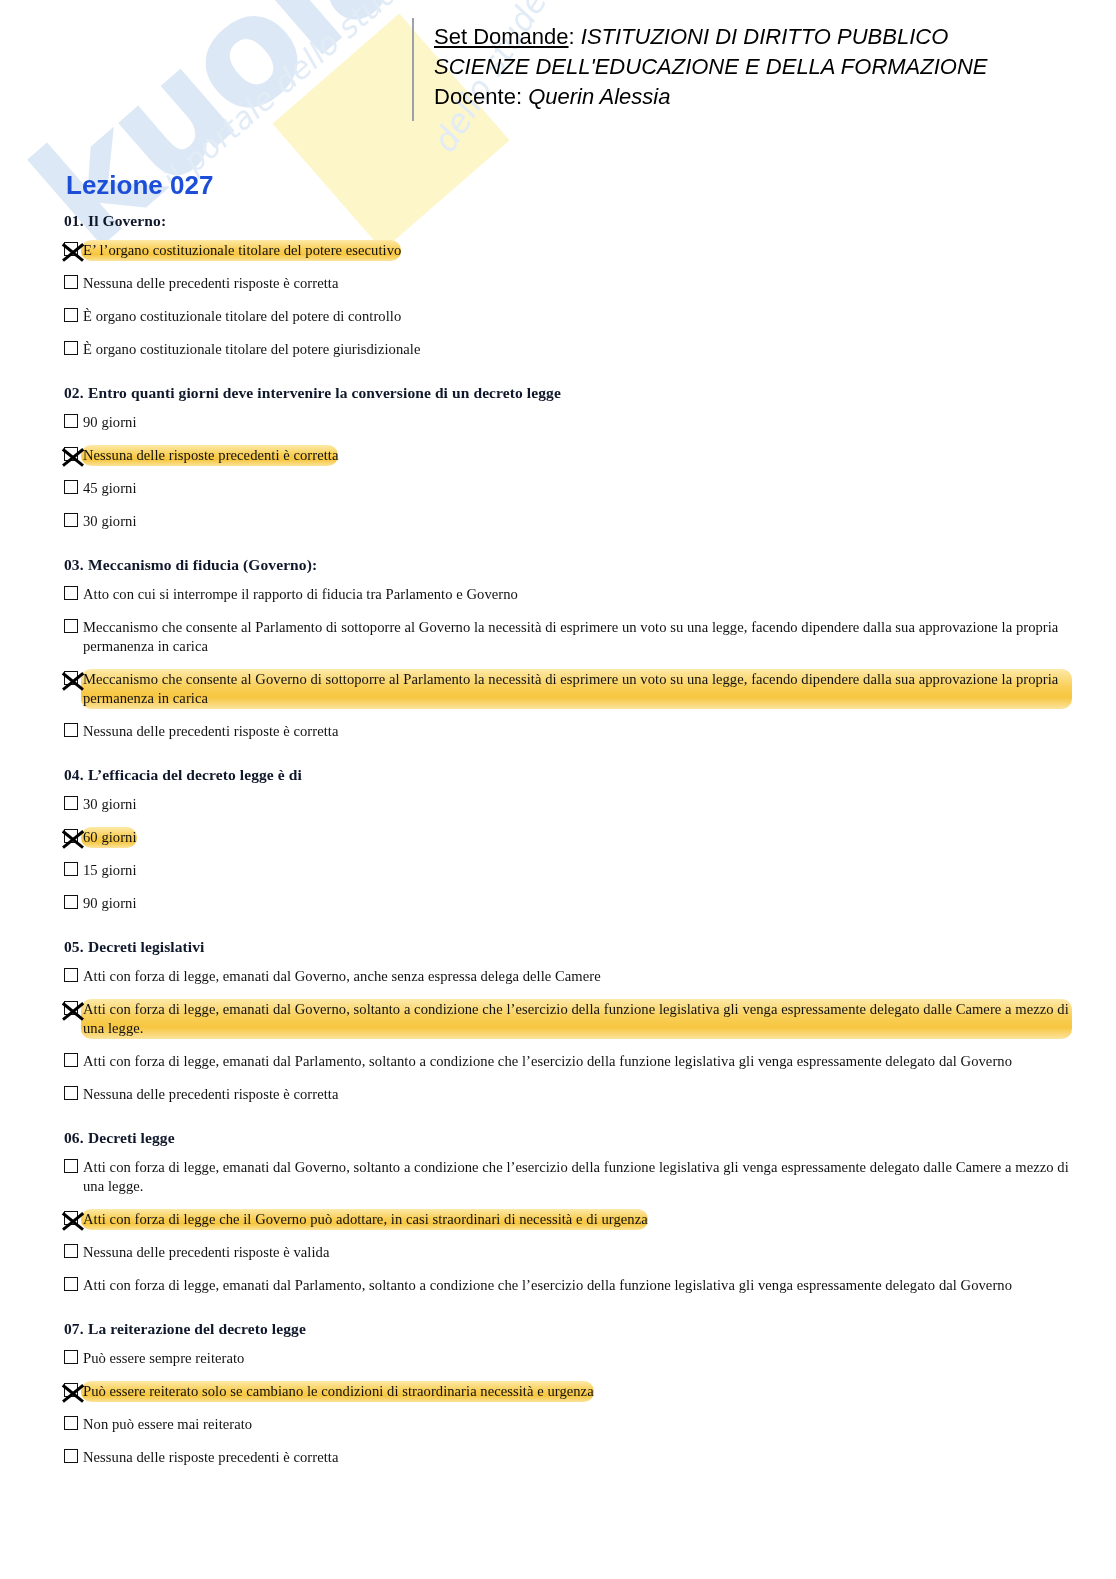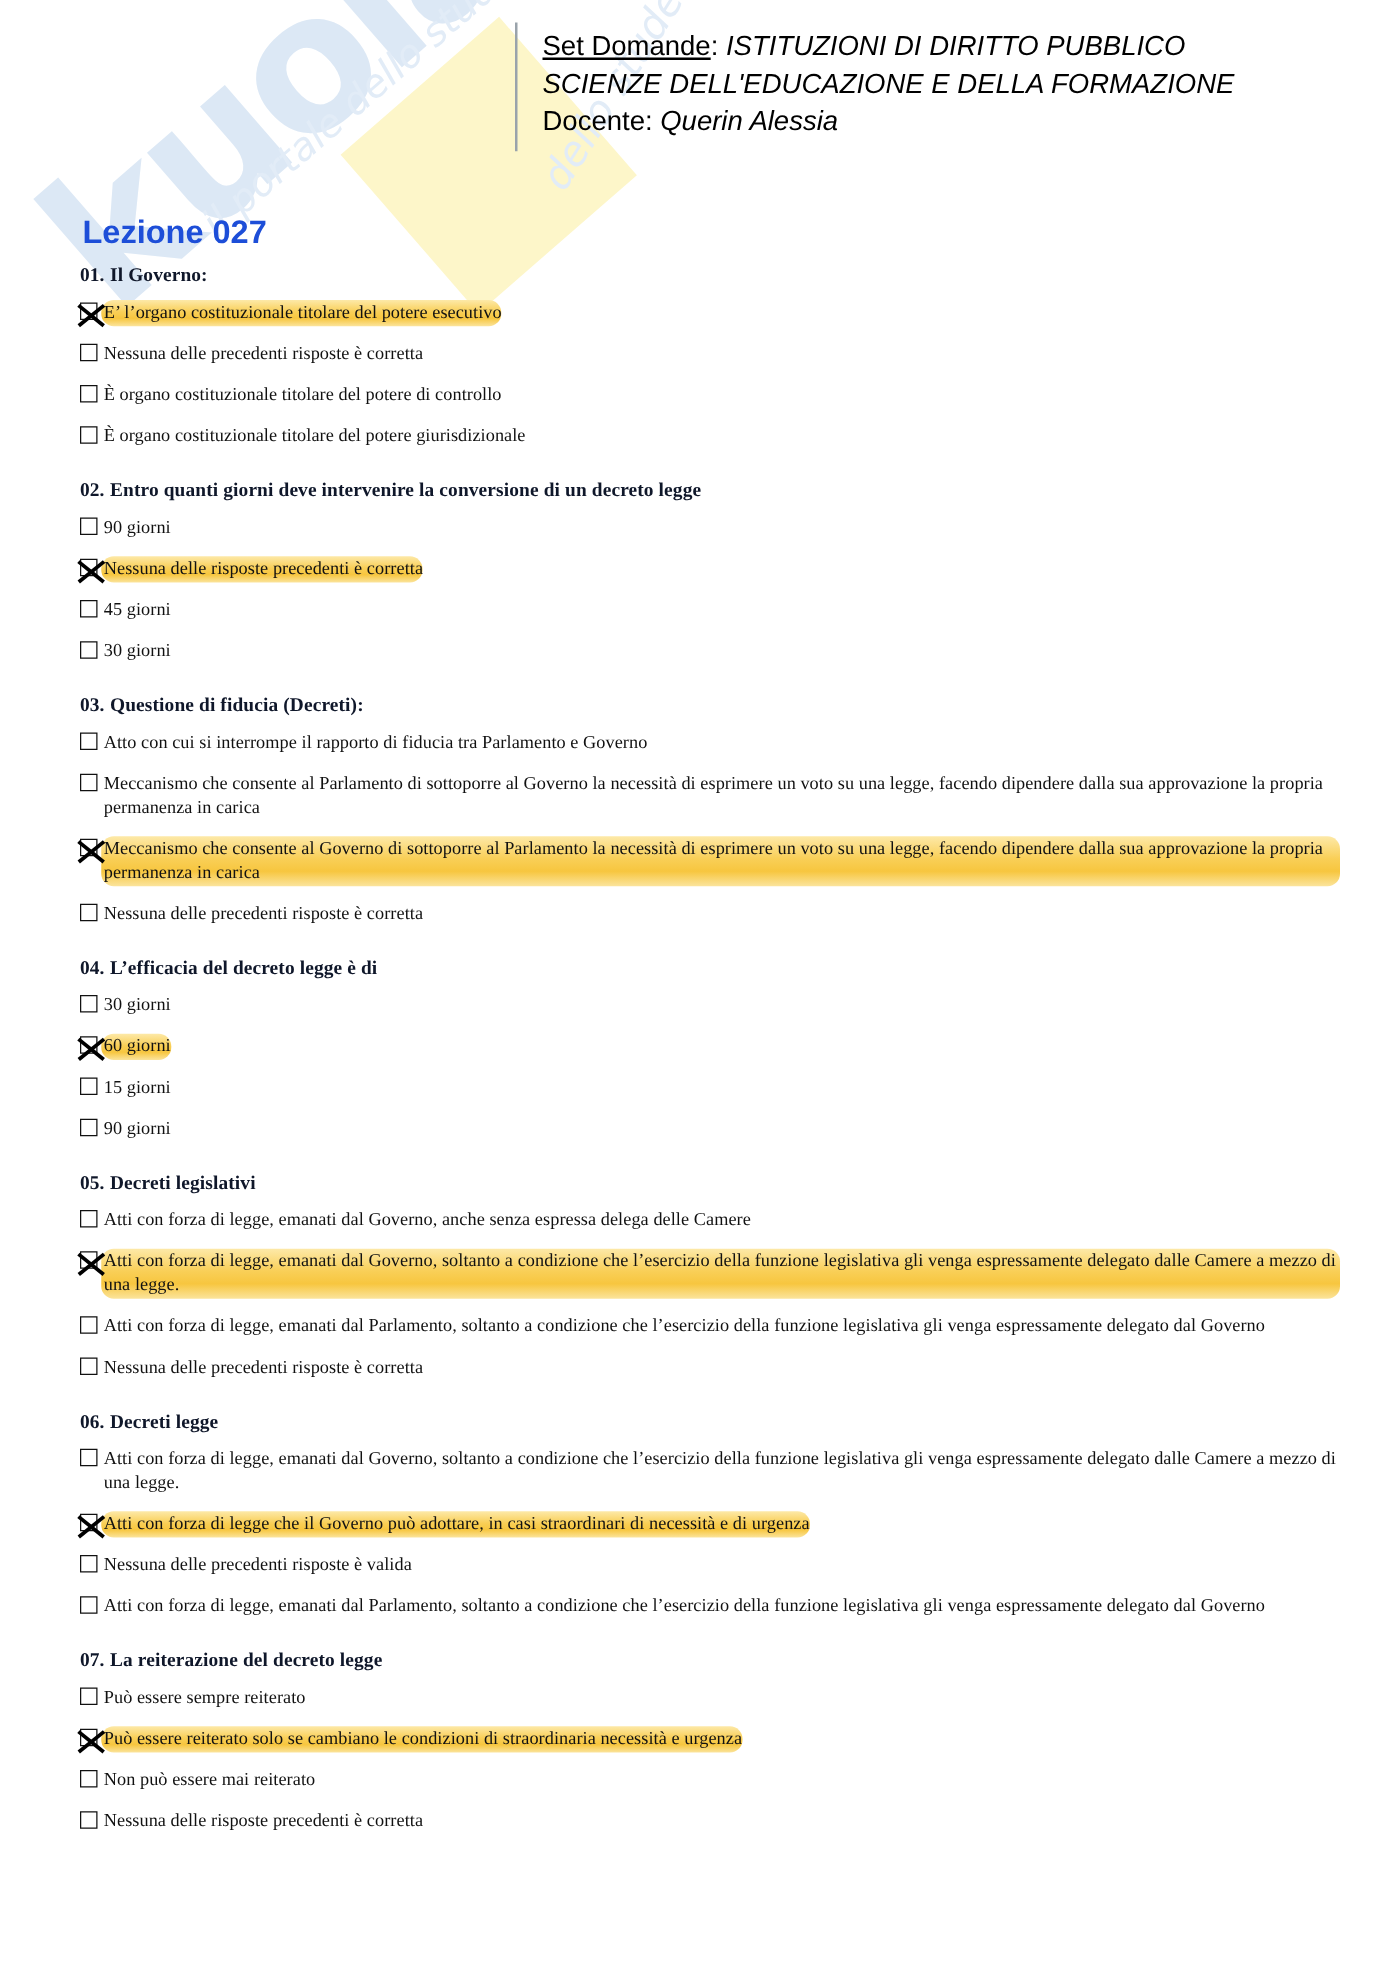--- a/index.html
+++ b/index.html
@@ -216,21 +216,21 @@
         <div class="answer">
           <span class="checkbox"></span>
           <span class="a-text">45 giorni</span>
         </div>
         <div class="answer">
           <span class="checkbox"></span>
           <span class="a-text">30 giorni</span>
         </div>
       </div>
       <div class="question-block">
-        <div class="q-title"><span class="q-num">03.</span><span>Questione di fiducia (Decreti):</span></div>
+        <div class="q-title"><span class="q-num">03.</span><span>Meccanismo di fiducia (Governo):</span></div>
         <div class="answer">
           <span class="checkbox"></span>
           <span class="a-text">Atto con cui si interrompe il rapporto di fiducia tra Parlamento e Governo</span>
         </div>
         <div class="answer">
           <span class="checkbox"></span>
           <span class="a-text">Meccanismo che consente al Parlamento di sottoporre al Governo la necessità di esprimere un voto su una legge, facendo dipendere dalla sua approvazione la propria permanenza in carica</span>
         </div>
         <div class="answer checked hl">
           <span class="checkbox"></span>

